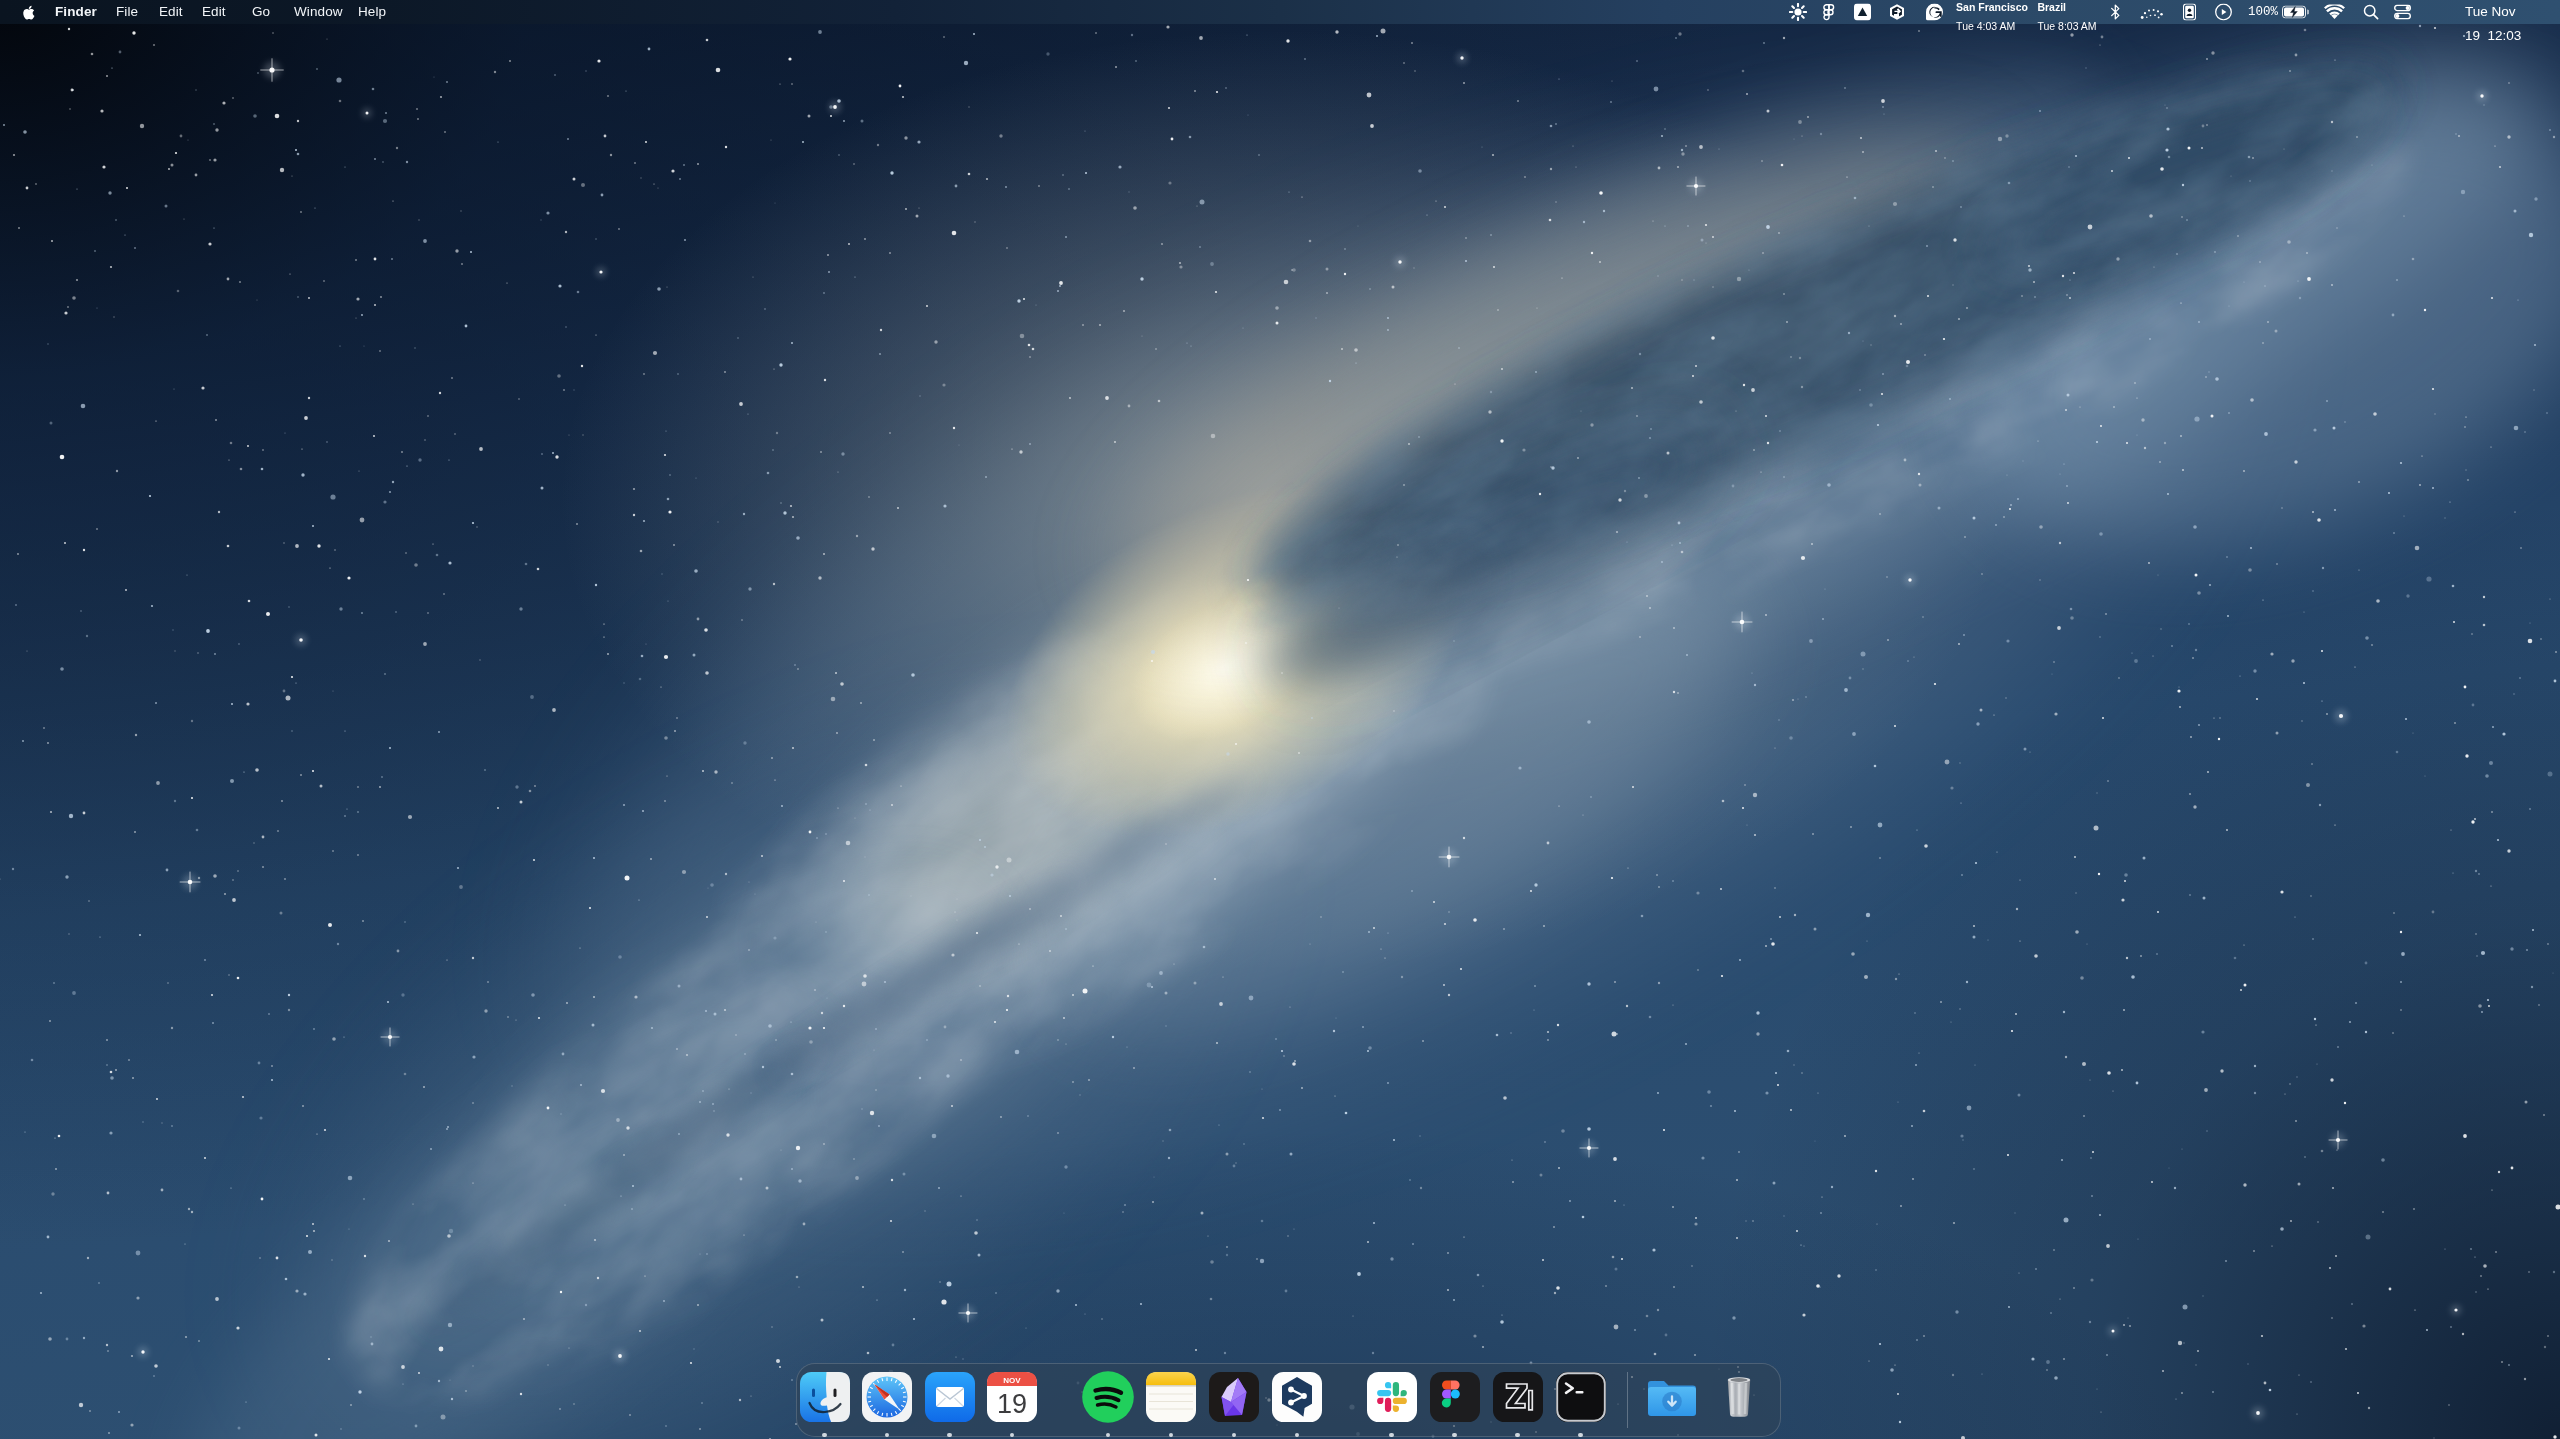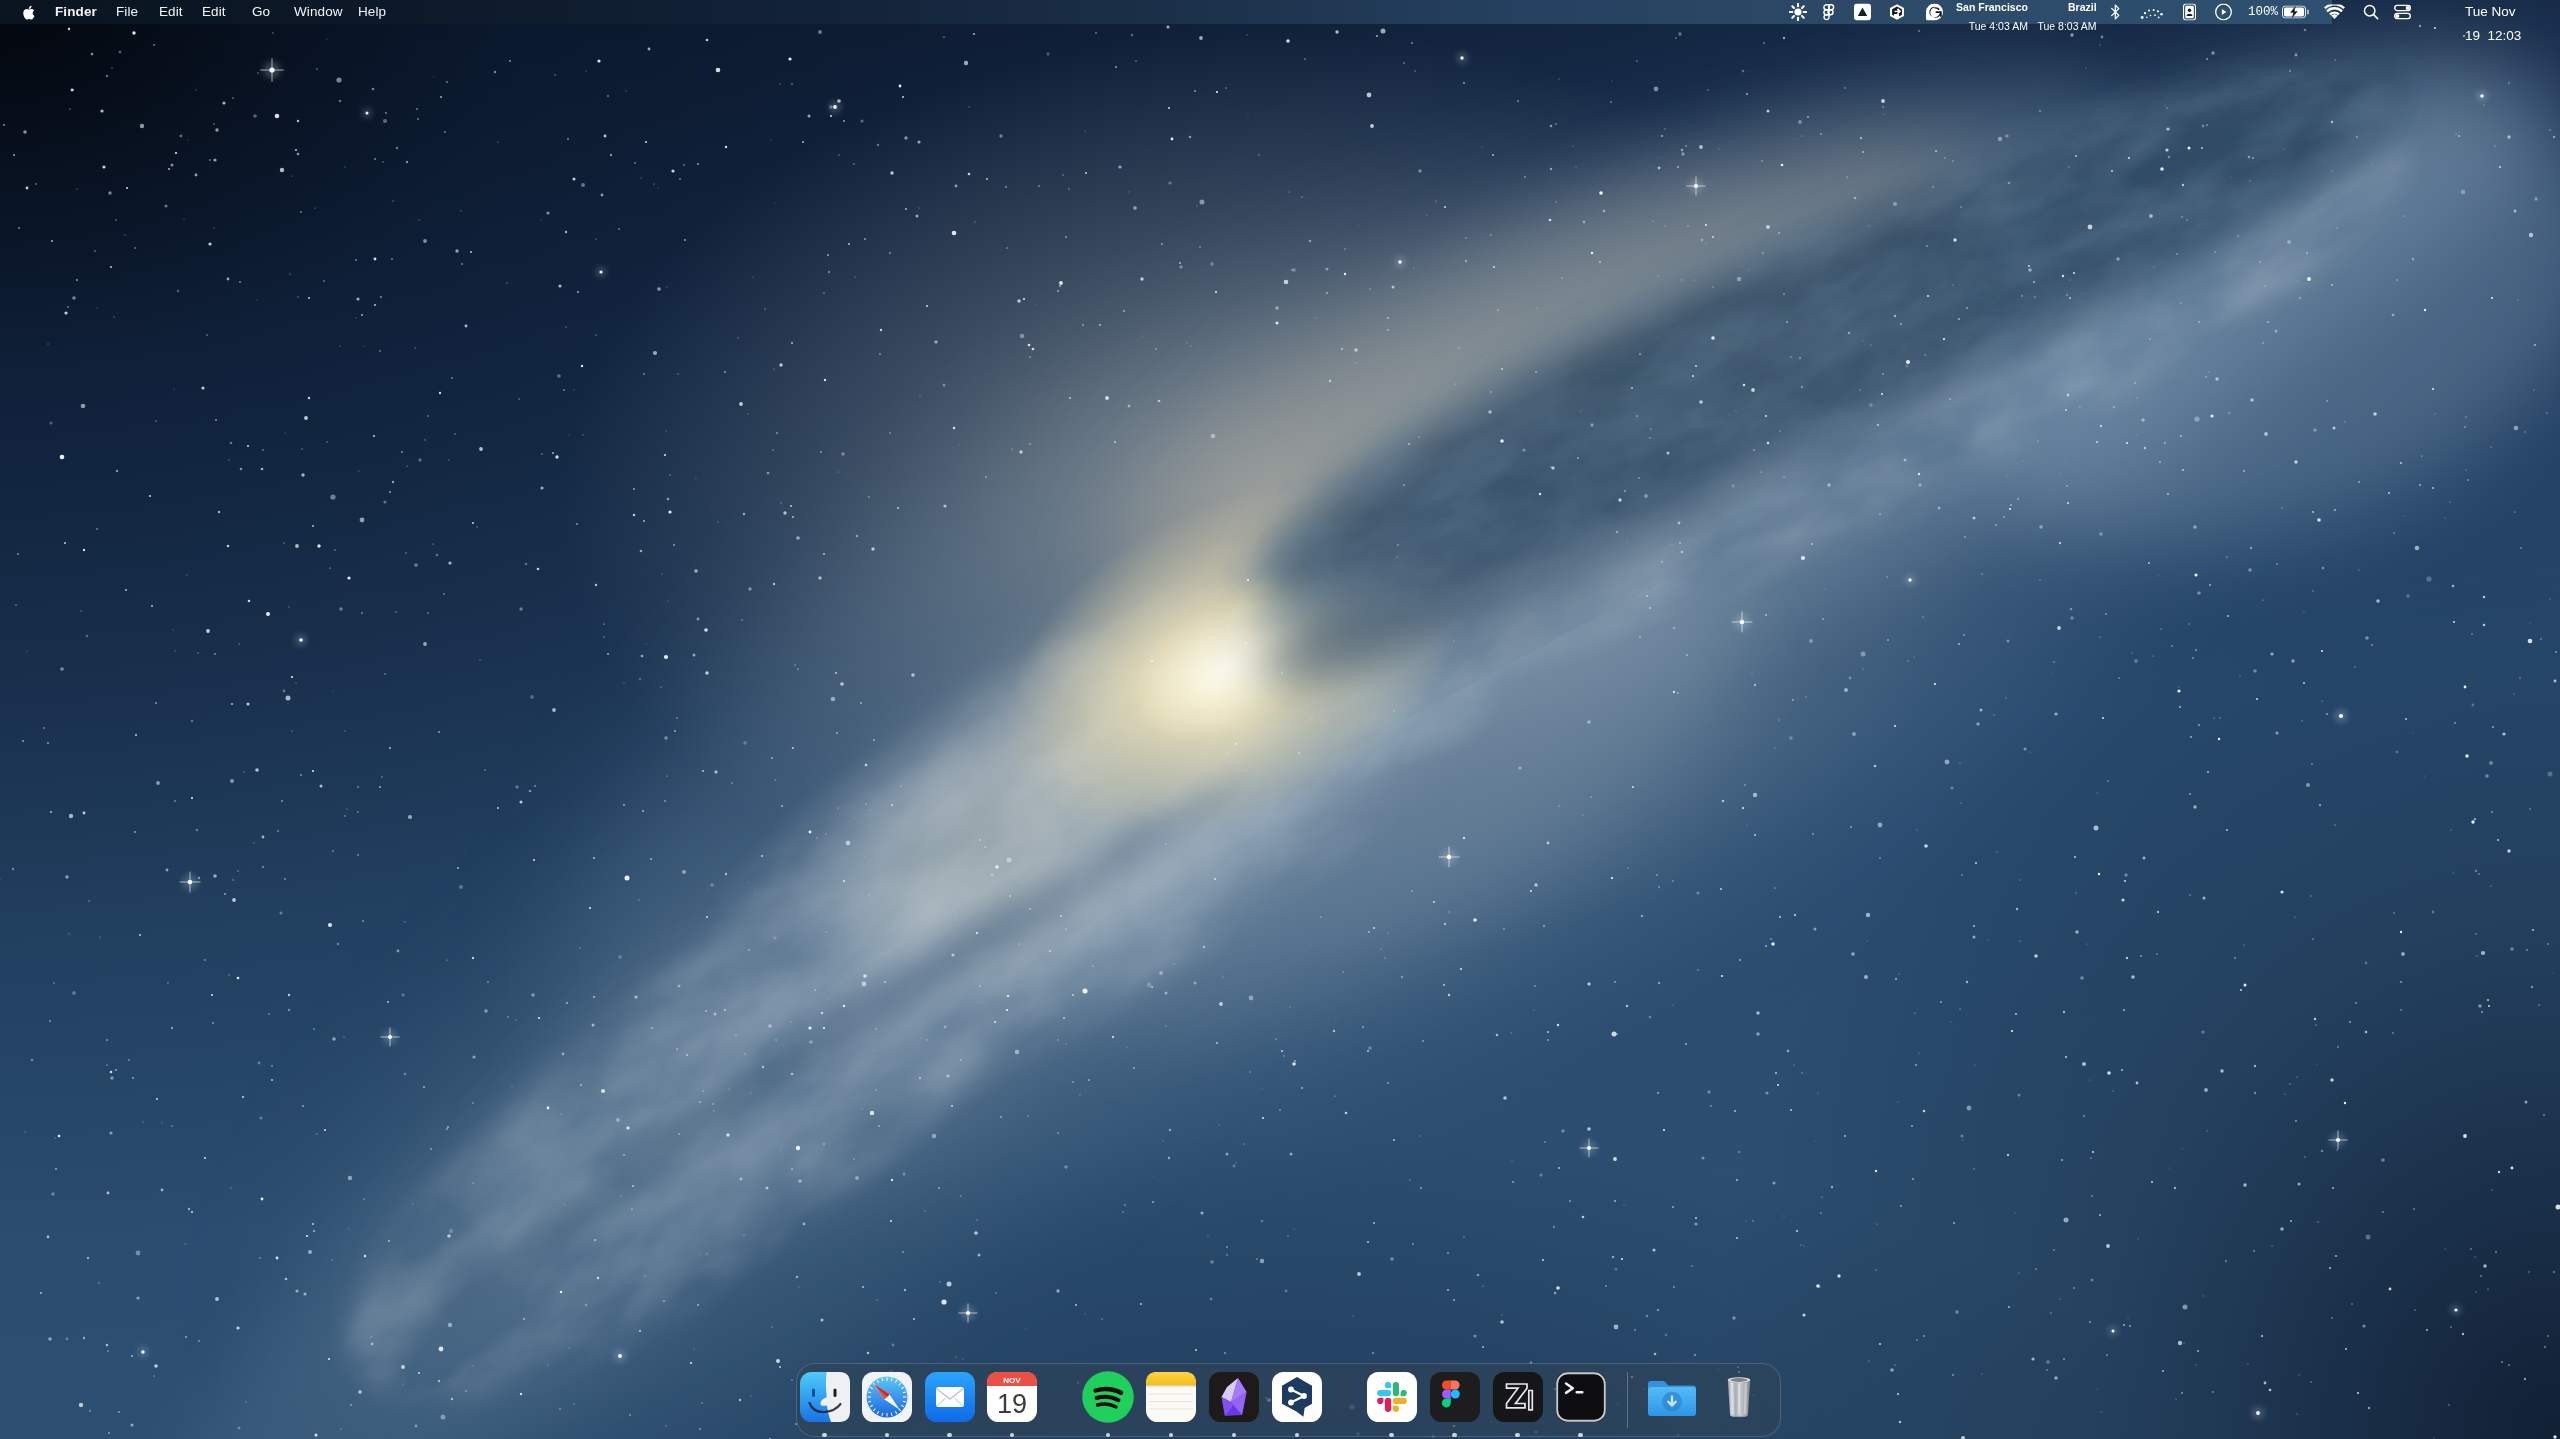--- a/index.html
+++ b/index.html
@@ -1,24 +1,24 @@
 <!DOCTYPE html>
 <html><head><meta charset="utf-8">
 <style>
 * { margin:0; padding:0; box-sizing:border-box; }
 html,body { width:2560px; height:1439px; overflow:hidden; background:#13263c; font-family:"Liberation Sans",sans-serif; }
 #wall { position:absolute; left:0; top:0; }
-#menubar { position:absolute; left:0; top:0; width:2332px; height:24px;
+#menubar { position:absolute; left:0; top:0; width:2560px; height:24px;
   background:linear-gradient(to right,#0a1420 0%,#0c1827 15%,#122238 35%,#1b3048 50%,#254060 65%,#2c4a68 80%,#2f5070 100%);
   color:#fff; }
 .apple { position:absolute; left:21px; top:4px; }
 .mi { position:absolute; top:0; line-height:24px; font-size:13.5px; color:#f2f5f8; letter-spacing:0.1px; }
 .mi.b { font-weight:bold; }
 .ri { position:absolute; top:50%; transform:translateY(-50%); }
-.city { position:absolute; top:1.5px; text-align:right; color:#fff; white-space:nowrap; transform:translateX(-50%); }
+.city { position:absolute; top:1.5px; text-align:left; color:#fff; white-space:nowrap; transform:translateX(-50%); }
 .city b { display:block; font-size:10.5px; line-height:10.5px; }
 .city i { display:block; font-style:normal; font-size:10.5px; line-height:10.5px; margin-top:9px; }
 .pct { position:absolute; left:2248px; top:0; line-height:24px; font-size:12.5px; color:#fff;font-family:Liberation Mono, monospace; }
 .clock { position:absolute; left:2429px; top:0; line-height:24px; font-size:13.5px; color:#fff;margin-left:36px; }
 #dock { position:absolute; left:796px; top:1363px; width:985px; height:74px;
   background:rgba(47,66,87,0.6); border:1px solid rgba(255,255,255,0.16); border-radius:19px; }
 .di { display:block; width:52px; height:52px; }
 .dot { position:absolute; top:1432.5px; width:4.6px; height:4.6px; border-radius:50%; background:rgba(235,240,245,0.85); }
 #sep { position:absolute; left:830px; top:8px; width:1px; height:56px; background:rgba(255,255,255,0.25); }
 </style></head>

